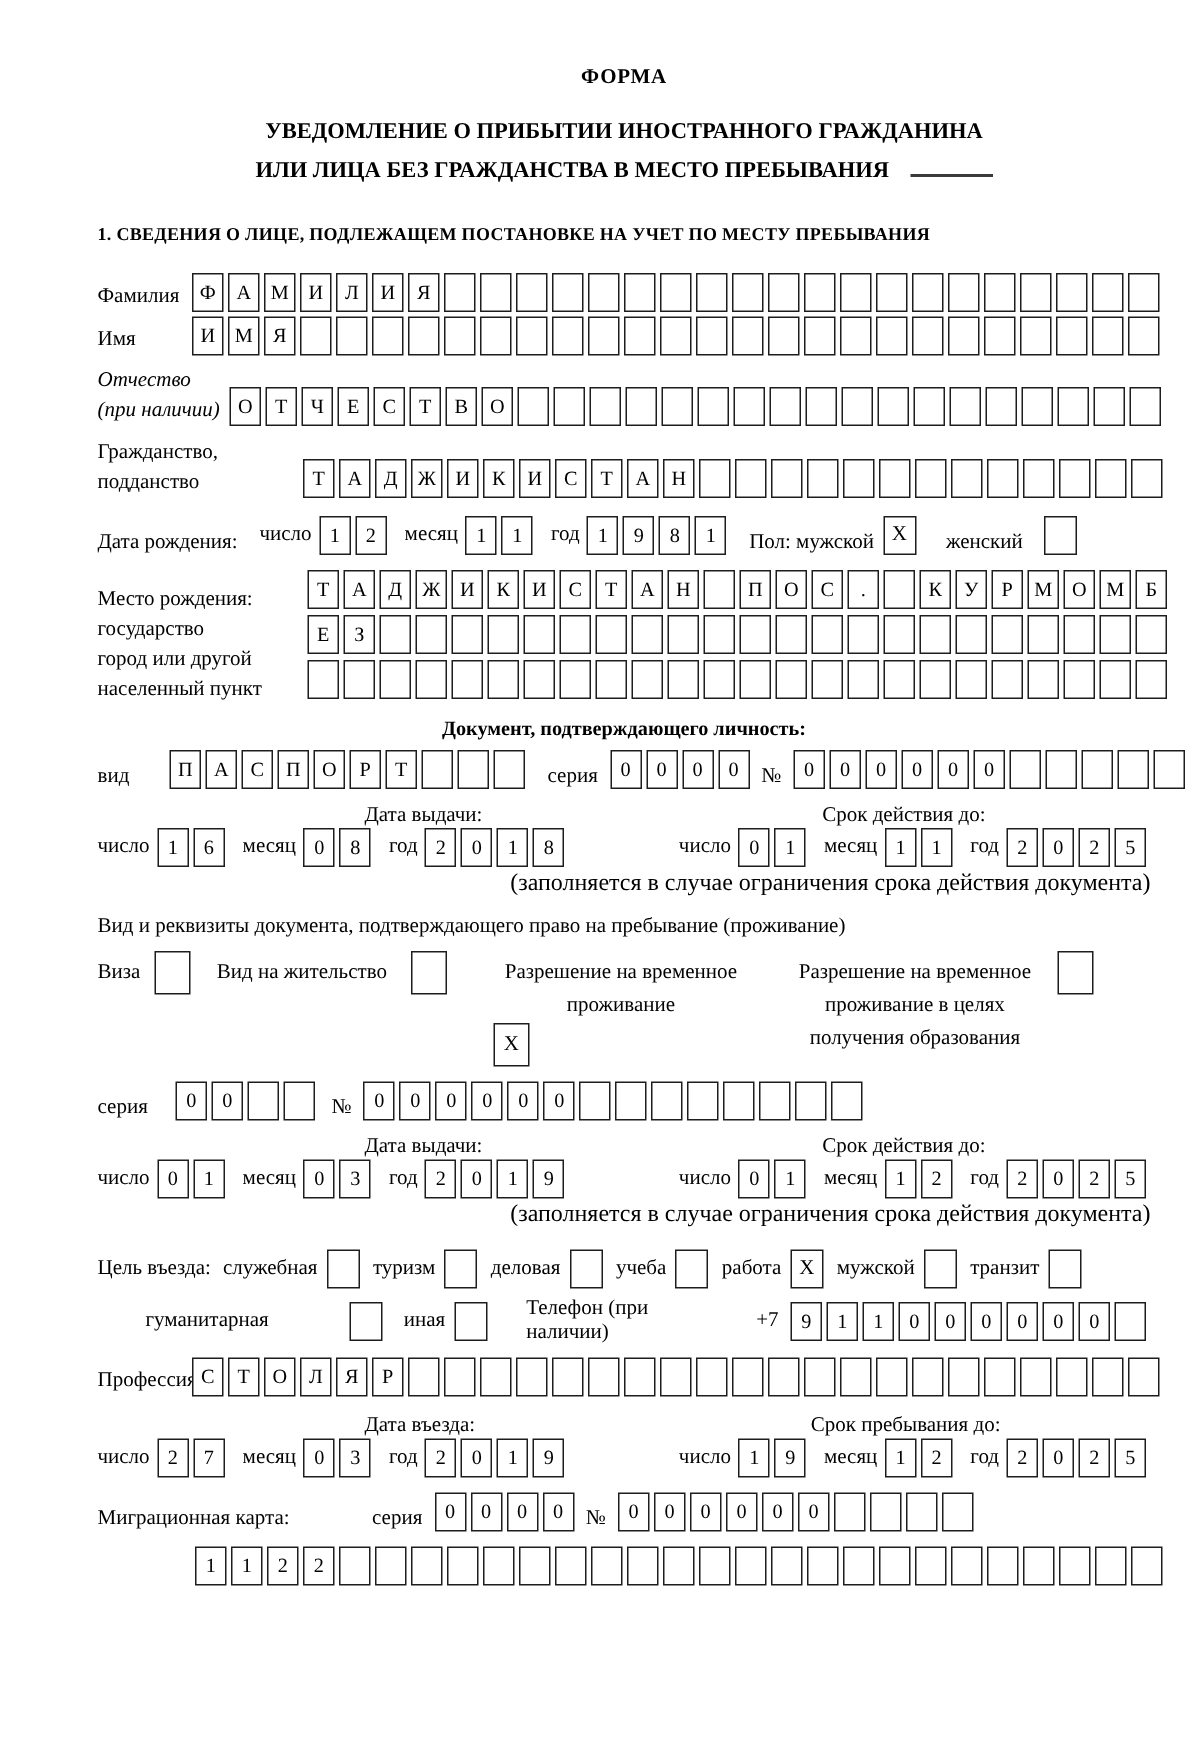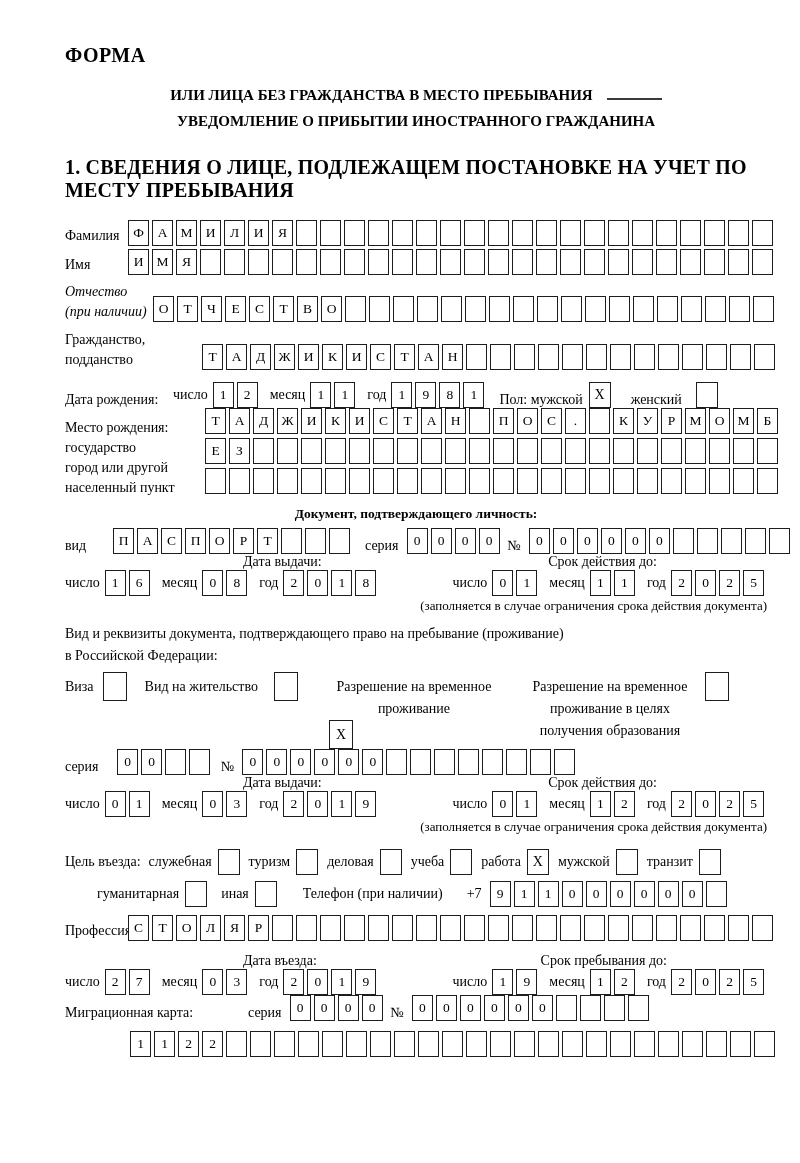--- a/index.html
+++ b/index.html
@@ -4,54 +4,54 @@
 <style>
   html,body{margin:0;padding:0;background:#fff;}
   body{
     width:800px;height:1163px;overflow:hidden;color:#000;
     font-family:"Liberation Serif","DejaVu Serif",serif;font-size:14px;
   }
   .page{box-sizing:border-box;width:800px;height:1163px;padding:34px 33px 10px 65px;}
   
   .annex{margin-left:553px;font-size:13.5px;line-height:21px;}
   .annex-note{margin-top:3px;font-size:13px;line-height:20px;}
-  .forma{margin-top:10px;text-align:left;font-weight:bold;font-size:20px;letter-spacing:.5px;}
+  .forma{margin-top:10px;text-align:center;font-weight:bold;font-size:14px;letter-spacing:.5px;}
   .title{margin-top:15px;text-align:center;font-weight:bold;font-size:15px;line-height:26px;}
   .uline{display:inline-block;width:55px;border-bottom:2px solid #3a3a3a;margin-left:14px;}
-  .section1{margin-top:22px;font-weight:bold;font-size:20px;letter-spacing:.2px;}
+  .section1{margin-top:22px;font-weight:bold;font-size:12px;letter-spacing:.2px;}
   
   .row{display:flex;align-items:flex-end;}
   .lab{flex:none;padding-top:4px;line-height:20px;}
   .w63{width:63px;} .w88{width:88px;font-style:italic;} .w137{width:137px;} .w140{width:140px;}
   .cells{display:flex;flex:none;}
   .cell{
     box-sizing:border-box;flex:none;width:21px;height:26px;border:1.6px solid #1d1d1d;
     margin-right:3px;display:flex;align-items:center;justify-content:center;
     font-size:13.5px;background:#fff;
   }
   .cbox{
     box-sizing:border-box;flex:none;display:inline-flex;width:22px;height:26px;
     border:1.6px solid #1d1d1d;align-items:center;justify-content:center;font-size:14px;
   }
   .stack > .cells{margin-bottom:4px;}
   .mt3{margin-top:3px;} .mt4{margin-top:4px;} .mt6{margin-top:6px;} .mt8{margin-top:8px;}
-  .mt10{} .mt12{margin-top:12px;} .mt14{margin-top:14px;}
+  .mt10{margin-top:10px;} .mt12{margin-top:12px;} .mt14{margin-top:14px;}
   .mt18{margin-top:18px;}
   
   .dg{display:flex;align-items:center;flex:none;}
   .dgl{margin-right:5px;}
   .dg .cells{margin-right:9px;}
   .dg .cells:last-child{margin-right:0;}
   .dates-head{display:flex;}
   .dh1{margin-left:178px;}
   .dh2{margin-left:auto;margin-right:110px;}
   .dh2b{margin-left:auto;margin-right:100px;}
   .dates-row{display:flex;}
   .dates-row .right{margin-left:auto;}
-  .note{font-size:13px;text-align:right;margin-top:2px;}
+  .note{font-size:16px;text-align:right;margin-top:2px;}
   .dochead{margin-top:8px;font-weight:bold;font-size:13.5px;text-align:center;}
   
   .vrow{display:flex;align-items:flex-start;margin-top:8px;}
   .vopt{display:flex;align-items:flex-start;flex:none;}
   .vlab{padding-top:4px;line-height:22px;}
   .vbox{margin-left:9px;width:24px;height:29px;}
   .w188{width:188px;text-align:center;} .w172{width:172px;text-align:center;}
   
   .popt{display:flex;align-items:center;flex:none;margin-right:9px;}
   .popt .plab{margin-right:6px;}
@@ -64,22 +64,22 @@
 </style>
 </head>
 <body>
 
 <div class="page">
 
 
   <div class="forma">ФОРМА</div>
 
   <div class="title">
+    <div>УВЕДОМЛЕНИЕ О ПРИБЫТИИ ИНОСТРАННОГО ГРАЖДАНИНА</div>
     <div><span>ИЛИ ЛИЦА БЕЗ ГРАЖДАНСТВА В МЕСТО ПРЕБЫВАНИЯ</span><span class="uline"></span></div>
-    <div>УВЕДОМЛЕНИЕ О ПРИБЫТИИ ИНОСТРАННОГО ГРАЖДАНИНА</div>
   </div>
 
   <div class="section1">1. СВЕДЕНИЯ О ЛИЦЕ, ПОДЛЕЖАЩЕМ ПОСТАНОВКЕ НА УЧЕТ ПО МЕСТУ ПРЕБЫВАНИЯ</div>
 
   <div class="row mt18">
     <div class="lab w63">Фамилия</div>
     <div class="cells">
         <span class="cell">Ф</span>
         <span class="cell">А</span>
         <span class="cell">М</span>
@@ -406,21 +406,20 @@
           <span class="cell">2</span>
           <span class="cell">0</span>
           <span class="cell">2</span>
           <span class="cell">5</span>
         </div>
     </div>
   </div>
   <div class="note">(заполняется в случае ограничения срока действия документа)</div>
 
   <div class="mt12">Вид и реквизиты документа, подтверждающего право на пребывание (проживание)</div>
-  <div class="mt6">в Российской Федерации:</div>
 
   <div class="vrow">
     <div class="vopt">
       <div class="vlab">Виза</div>
       <span class="cbox vbox"></span>
     </div>
     <div class="vopt" style="margin-left:18px;">
       <div class="vlab">Вид на жительство</div>
       <span class="cbox vbox" style="margin-left:16px;"></span>
     </div>
@@ -533,21 +532,21 @@
       <span class="plab">мужской</span>
       <span class="cbox"></span>
     </div>
     <div class="popt" style="margin-right:0;">
       <span class="plab">транзит</span>
       <span class="cbox"></span>
     </div>
   </div>
 
   <div class="prow mt6" style="margin-left:32px;">
-    <div class="popt" style="margin-right:14px;">
+    <div class="popt" style="margin-right:14px;gap:48px;">
       <span class="plab">гуманитарная</span>
       <span class="cbox"></span>
     </div>
     <div class="popt" style="margin-right:26px;">
       <span class="plab">иная</span>
       <span class="cbox"></span>
     </div>
     <span style="margin-right:24px;">Телефон (при наличии)</span>
     <span style="margin-right:8px;">+7</span>
     <div class="cells">

